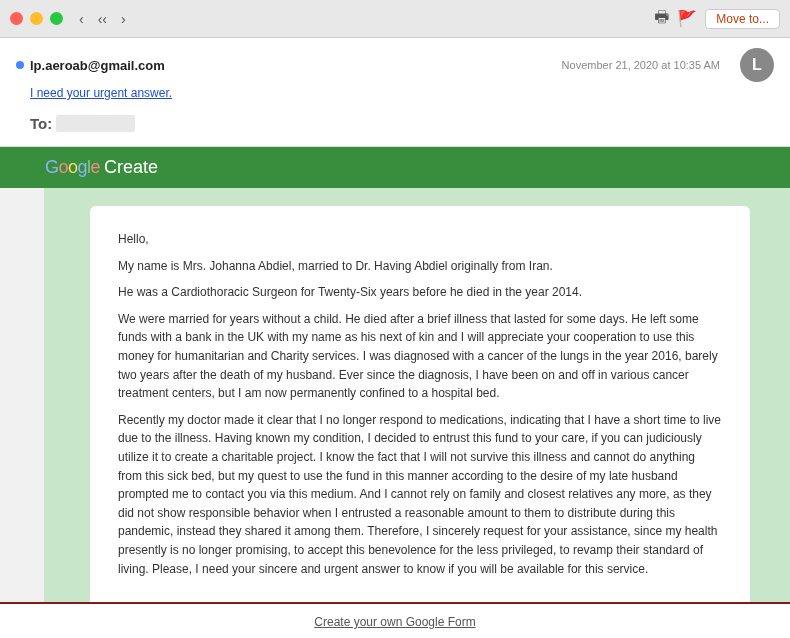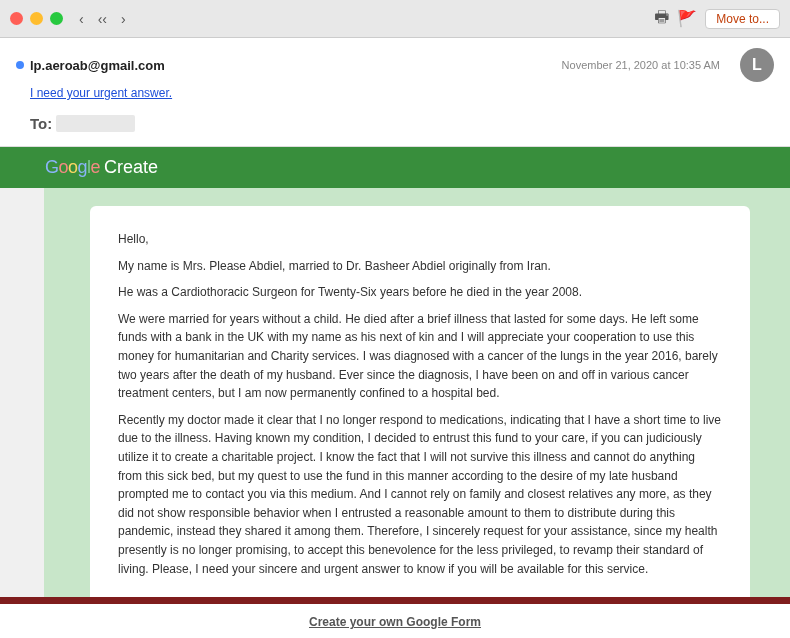--- a/index.html
+++ b/index.html
@@ -219,22 +219,21 @@
       color: #1a73e8;
       text-decoration: underline;
     }
 
     
     .footer {
       background: #fff;
       padding: 8px 0;
       text-align: center;
       flex-shrink: 0;
-      border-top: 7px solid #7f1d1d;
-      font-weight: bold;
+      border-top: 2px solid #7f1d1d;
     }
     .footer-link {
       font-size: 12px;
       color: #555;
       text-decoration: underline;
       cursor: pointer;
     }
   </style>
 </head>
 <body>
@@ -280,22 +279,22 @@
     <span class="g-blue">G</span><span class="g-red">o</span><span class="g-yellow">o</span><span class="g-blue">g</span><span class="g-green">l</span><span class="g-red">e</span>
   </span>
   <span class="forms-text">Create</span>
 </div>
 
 <div class="main-content">
   <div class="watermark">✓</div>
   <div class="email-body-card">
     <div class="email-body-text">
       <p>Hello,</p>
-      <p>My name is Mrs. Please Abdiel, married to Dr. Basheer Abdiel originally from Iran.</p>
-      <p>He was a Cardiothoracic Surgeon for Twenty-Six years before he died in the year 2008.</p>
+      <p>My name is Mrs. Johanna Abdiel, married to Dr. Having Abdiel originally from Iran.</p>
+      <p>He was a Cardiothoracic Surgeon for Twenty-Six years before he died in the year 2014.</p>
       <p>We were married for years without a child. He died after a brief illness that lasted for some days. He left some funds with a bank in the UK with my name as his next of kin and I will appreciate your cooperation to use this money for humanitarian and Charity services. I was diagnosed with a cancer of the lungs in the year 2016, barely two years after the death of my husband. Ever since the diagnosis, I have been on and off in various cancer treatment centers, but I am now permanently confined to a hospital bed.</p>
       <p>Recently my doctor made it clear that I no longer respond to medications, indicating that I have a short time to live due to the illness. Having known my condition, I decided to entrust this fund to your care, if you can judiciously utilize it to create a charitable project. I know the fact that I will not survive this illness and cannot do anything from this sick bed, but my quest to use the fund in this manner according to the desire of my late husband prompted me to contact you via this medium. And I cannot rely on family and closest relatives any more, as they did not show responsible behavior when I entrusted a reasonable amount to them to distribute during this pandemic, instead they shared it among them. Therefore, I sincerely request for your assistance, since my health presently is no longer promising, to accept this benevolence for the less privileged, to revamp their standard of living. Please, I need your sincere and urgent answer to know if you will be available for this service.</p>
     </div>
 
   </div>
 </div>
 
 <div class="footer">
   <a class="footer-link" href="#">Create your own Google Form</a>
 </div>

